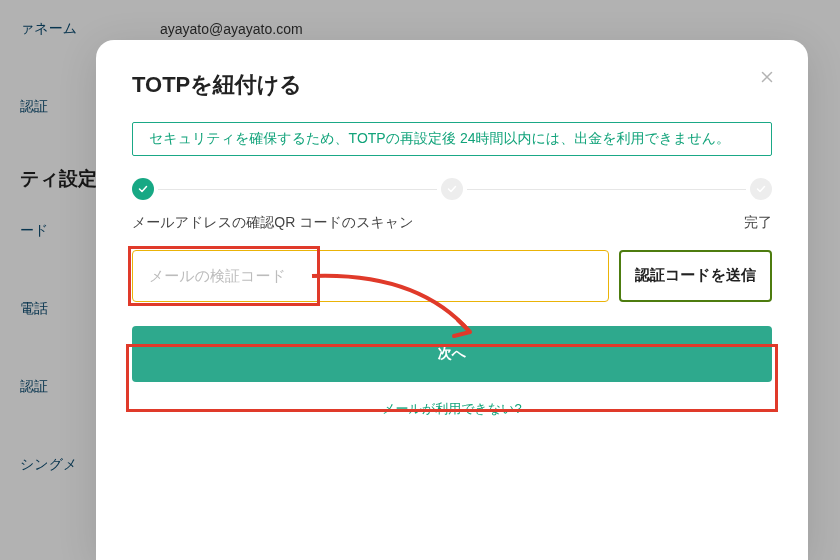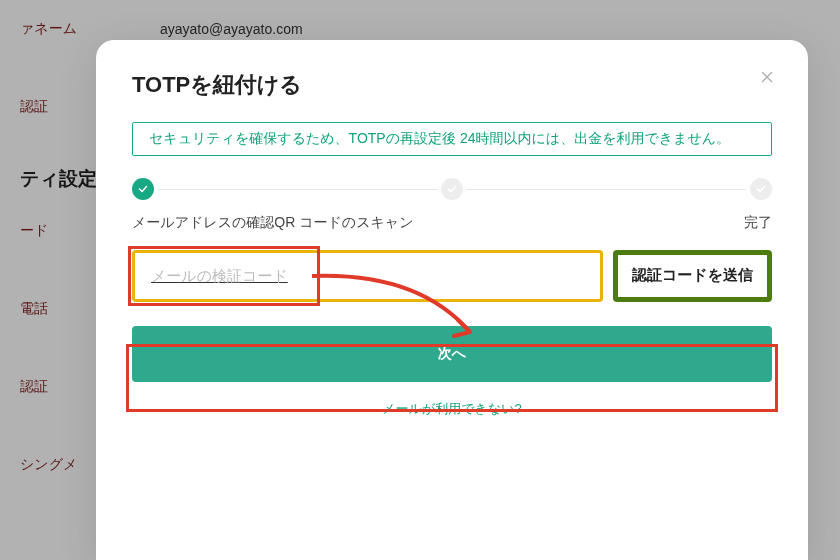--- a/index.html
+++ b/index.html
@@ -25,21 +25,21 @@
       display: flex;
       align-items: center;
       height: 38px;
       font-size: 14px;
       color: #222;
       border-bottom: 0 solid transparent;
       margin-bottom: 40px;
     }
     .bg-label {
       width: 140px;
-      color: #7f1d1d;
+      color: #0c4a6e;
     }
     .bg-value {
       color: #333;
     }
     .bg-header {
       font-size: 19px;
       font-weight: 700;
       color: #222;
       margin: 28px 0 20px 0;
     }
@@ -145,36 +145,35 @@
     .sl3 { flex: 0 0 auto; text-align: right; }
     .input-row {
       margin-top: 18px;
       display: flex;
       gap: 10px;
       position: relative;
     }
     .code-input {
       flex: 1;
       height: 52px;
-      border: 3px solid #eab308;
+      border: 1px solid #eab308;
       border-radius: 4px;
       font-size: 15px;
       padding: 0 16px;
       color: #333;
       background: #fff;
-      text-decoration: underline;
     }
     .code-input::placeholder {
       color: #bcbcbc;
     }
     .send-button {
       flex: 0 0 auto;
       height: 52px;
       padding: 0 14px;
-      border: 5px solid #4d7c0f;
+      border: 2px solid #4d7c0f;
       border-radius: 4px;
       background: #fff;
       font-size: 15px;
       font-weight: 600;
       color: #222;
       cursor: pointer;
       display: flex;
       align-items: center;
       justify-content: center;
     }

